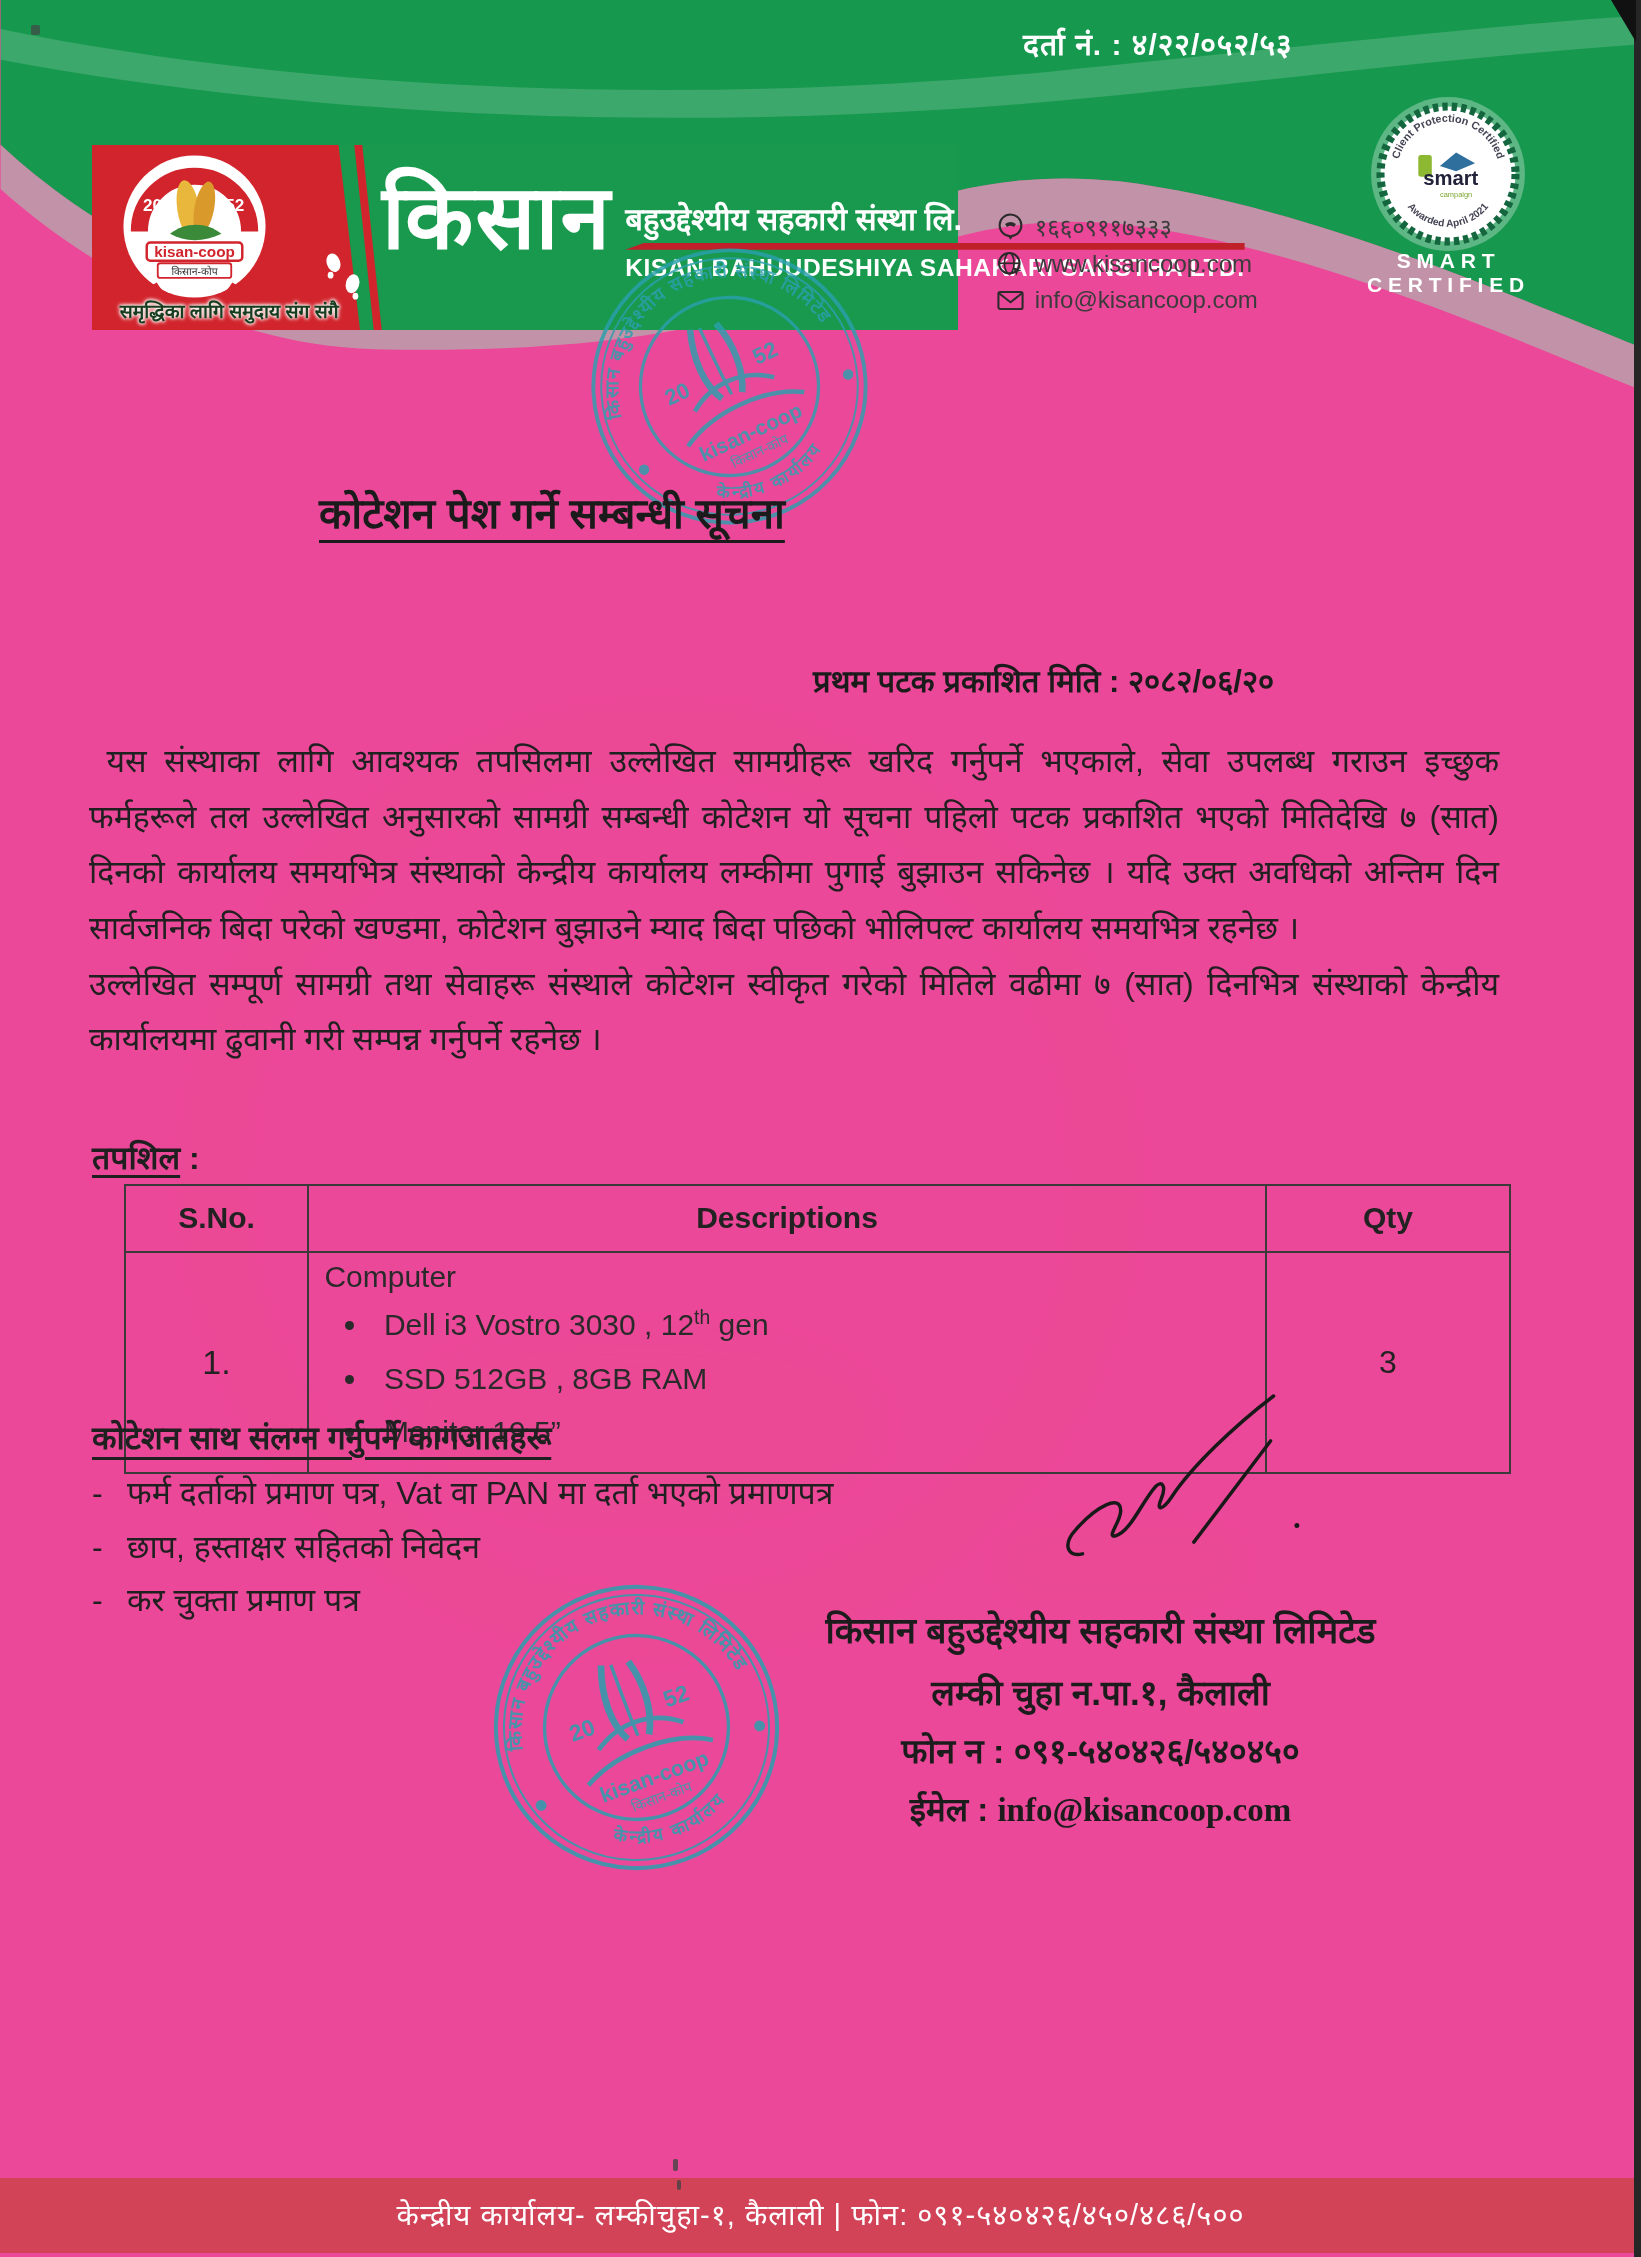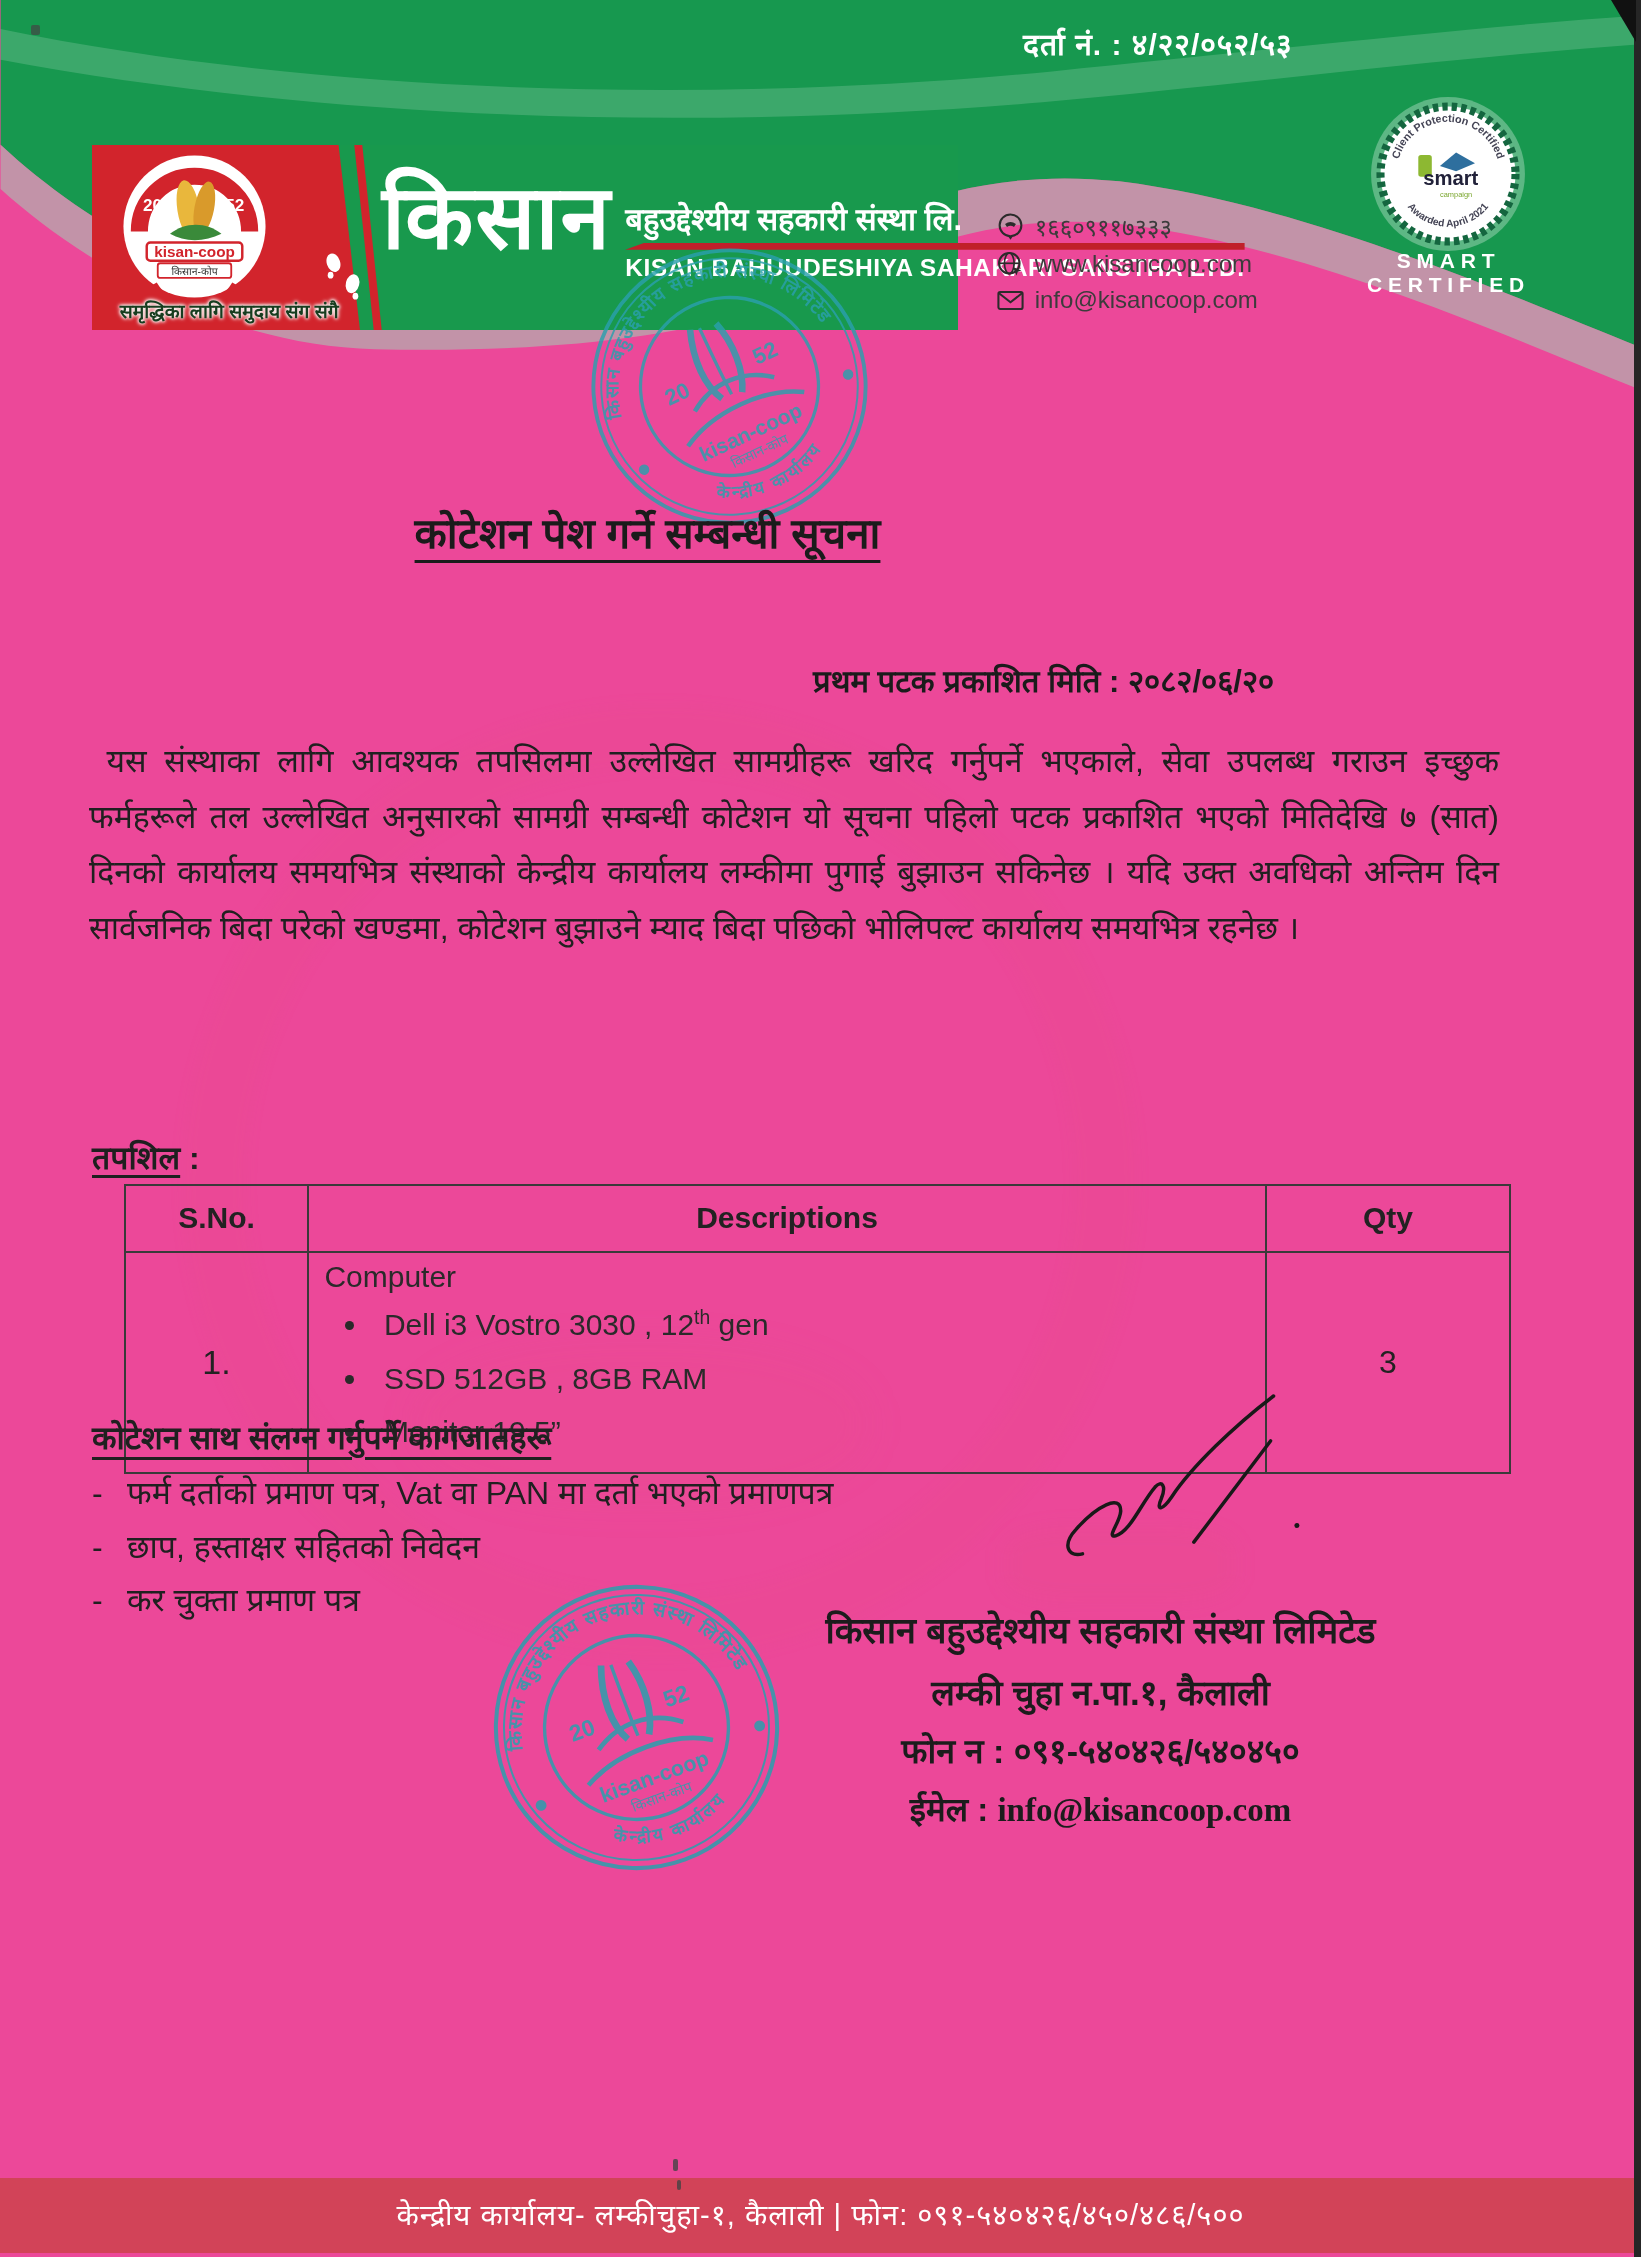--- a/index.html
+++ b/index.html
@@ -30,22 +30,22 @@
   .red-stripe{height:6.8px;background:#c0202a;margin:5.8px 0 3.9px 0;
               clip-path:polygon(3% 0,100% 0,100% 100%,0 100%);}
   .org-eng{font-size:24.6px;font-weight:bold;color:#fff;white-space:nowrap;letter-spacing:0.5px;}
   
   .contact{left:996px;top:210px;display:flex;flex-direction:column;gap:6.8px;}
   .c-row{display:flex;align-items:center;gap:9.7px;font-size:24px;color:#3c3c3c;}
   
   .stamp1{left:579px;top:236px;opacity:.82;}
   .stamp2{left:481px;top:1572px;opacity:.85;}
   
-  .title{left:319px;top:483px;width:657px;text-align:center;font-size:42px;font-weight:bold;color:#1b1b1b;
-         text-decoration:underline;text-decoration-thickness:2.9px;text-underline-offset:11.6px;margin-top:20px;}
+  .title{left:319px;top:483px;width:657px;font-size:42px;font-weight:bold;color:#1b1b1b;
+         text-decoration:underline;text-decoration-thickness:2.9px;text-underline-offset:11.6px;}
   .date-line{left:813px;top:635px;width:579px;font-size:31px;font-weight:bold;color:#1b1b1b;margin-top:24px;}
   .body-text{left:89px;top:734px;width:1410px;font-size:32px;line-height:1.74;text-align:justify;color:#202020;}
   .body-text p{margin:0;}
   .body-text p.p1{text-indent:17.4px;}
   .tapashil{left:92px;top:1135px;font-size:32px;font-weight:bold;}
   .tapashil .u{text-decoration:underline;text-underline-offset:5.8px;}
   
   .qtable{left:124px;top:1184px;width:1383px;border:2.4px solid #3a3a3a;border-collapse:collapse;
           font-family:"Liberation Sans",sans-serif;}
   .qtable .hdr{display:grid;grid-template-columns:183px 958px auto;border-bottom:2.4px solid #3a3a3a;}
@@ -229,20 +229,21 @@
 
   <div class="abs wm-ring"></div>
   <div class="abs wm-blob1"></div>
   <div class="abs wm-blob2"></div>
 
   <div class="abs title">कोटेशन पेश गर्ने सम्बन्धी सूचना</div>
   <div class="abs date-line">प्रथम पटक प्रकाशित मिति : २०८२/०६/२०</div>
 
   <div class="abs body-text">
     <p class="p1">यस संस्थाका लागि आवश्यक तपसिलमा उल्लेखित सामग्रीहरू खरिद गर्नुपर्ने भएकाले, सेवा उपलब्ध गराउन इच्छुक फर्महरूले तल उल्लेखित अनुसारको सामग्री सम्बन्धी कोटेशन यो सूचना पहिलो पटक प्रकाशित भएको मितिदेखि ७ (सात) दिनको कार्यालय समयभित्र संस्थाको केन्द्रीय कार्यालय लम्कीमा पुगाई बुझाउन सकिनेछ । यदि उक्त अवधिको अन्तिम दिन सार्वजनिक बिदा परेको खण्डमा, कोटेशन बुझाउने म्याद बिदा पछिको भोलिपल्ट कार्यालय समयभित्र रहनेछ ।</p>
+    <p>उल्लेखित सम्पूर्ण सामग्री तथा सेवाहरू संस्थाले कोटेशन स्वीकृत गरेको मितिले वढीमा ७ (सात) दिनभित्र संस्थाको केन्द्रीय कार्यालयमा ढुवानी गरी सम्पन्न गर्नुपर्ने रहनेछ ।</p>
   </div>
 
   <div class="abs tapashil">
     <span class="u">तपशिल</span><span> :</span>
   </div>
 
   <div class="abs qtable">
     <div class="hdr">
       <div>S.No.</div>
       <div>Descriptions</div>

